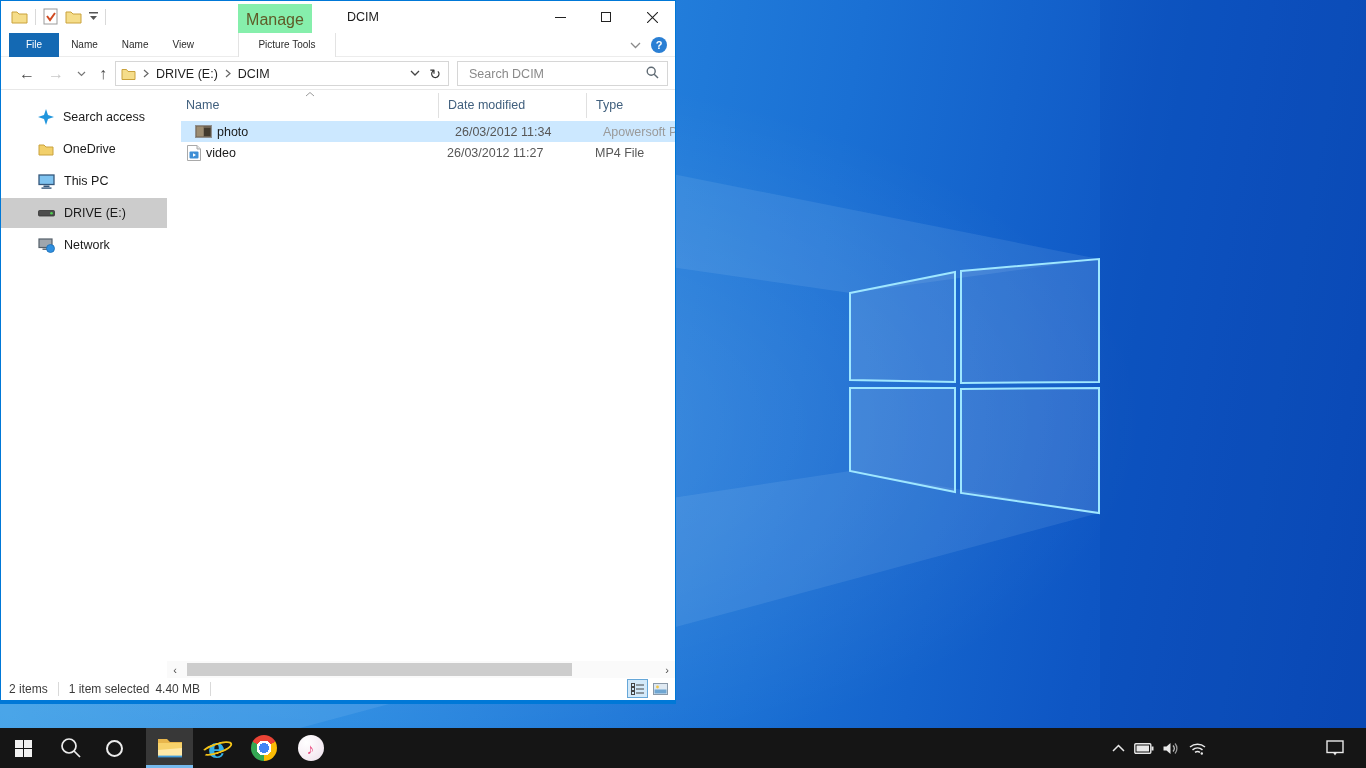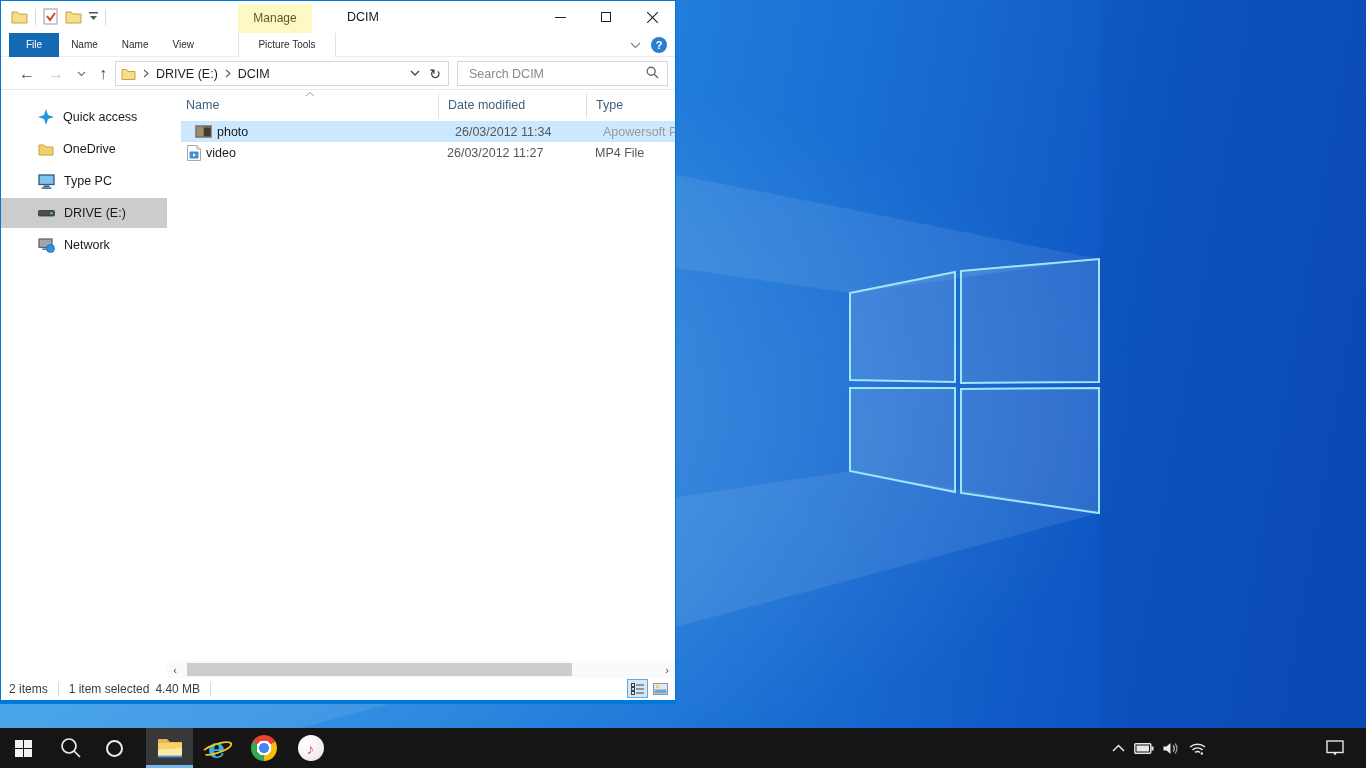--- a/index.html
+++ b/index.html
@@ -16,21 +16,21 @@
 
   
   .window { position:absolute; left:0; top:0; width:676px; height:704px;
     background:#fff; border:1px solid #0078d7; border-bottom:4px solid #0078d7;
     display:flex; flex-direction:column; }
 
   .titlebar { height:32px; position:relative; background:#fff; flex:none; }
   .qat { position:absolute; left:10px; top:7px; display:flex; align-items:center; gap:7px; }
   .qat .sep { width:1px; height:16px; background:#d9d9d9; }
   .manage-block { position:absolute; left:237px; top:3px; width:74px; height:29px;
-    background:#fef9c3; color:#5f5b28; font-size:12px; text-align:center; padding-top:7px; }
+    background:#86efac; color:#5f5b28; font-size:16px; text-align:center; padding-top:7px; }
   .win-title { position:absolute; left:346px; top:0; line-height:32px; color:#1a1a1a; font-size:12.5px; }
   .caption-btns { position:absolute; right:0; top:0; display:flex; }
   .cap-btn { width:46px; height:32px; display:flex; align-items:center; justify-content:center; }
 
   .tabrow { height:24px; position:relative; flex:none; border-bottom:1px solid #ececec; background:#fff; }
   .tabs { display:flex; height:24px; align-items:stretch; }
   .tab { line-height:24px; padding:0 12px; color:#2b2b2b; font-size:10px; }
   .tab.file { background:#1469b3; color:#fff; margin-left:8px; padding:0 17px; }
   .tab.contextual { position:absolute; left:237px; top:0; width:98px; text-align:center; padding:0;
     border-left:1px solid #e3e3e3; border-right:1px solid #e3e3e3; background:#fff; }
@@ -227,35 +227,35 @@
       </span>
     </div>
   </div>
 
   <div class="main">
     <div class="sidebar">
       <div class="side-item">
         <svg width="16" height="16">
             <path d="M8 0 L10 6 L16 8 L10 10 L8 16 L6 10 L0 8 L6 6 Z" fill="#2196dd"></path>
           </svg>
-        <span>Quick access</span>
+        <span>Search access</span>
       </div>
       <div class="side-item">
         <svg width="16" height="14">
             <path d="M1 3 h5 l2 2 h7 v8 h-14 z" fill="#f2d06b" stroke="#c9a23e" stroke-width="1"></path>
           </svg>
         <span>OneDrive</span>
       </div>
       <div class="side-item">
         <svg width="17" height="15">
             <rect x="1" y="1" width="15" height="9.5" fill="#7fc3f0" stroke="#35587c" stroke-width="1.3"></rect>
             <rect x="5.5" y="11.5" width="6" height="1.6" fill="#35587c"></rect>
             <rect x="3.5" y="13.4" width="10" height="1.4" fill="#35587c"></rect>
           </svg>
-        <span>Type PC</span>
+        <span>This PC</span>
       </div>
       <div class="side-item selected">
         <svg width="17" height="10">
             <rect x="0.5" y="2.5" width="16" height="5.5" rx="1" fill="#4c4c4c" stroke="#333" stroke-width="0.8"></rect>
             <circle cx="13.5" cy="5.2" r="1.3" fill="#4fd24f"></circle>
           </svg>
         <span>DRIVE (E:)</span>
       </div>
       <div class="side-item">
         <svg width="17" height="15">

